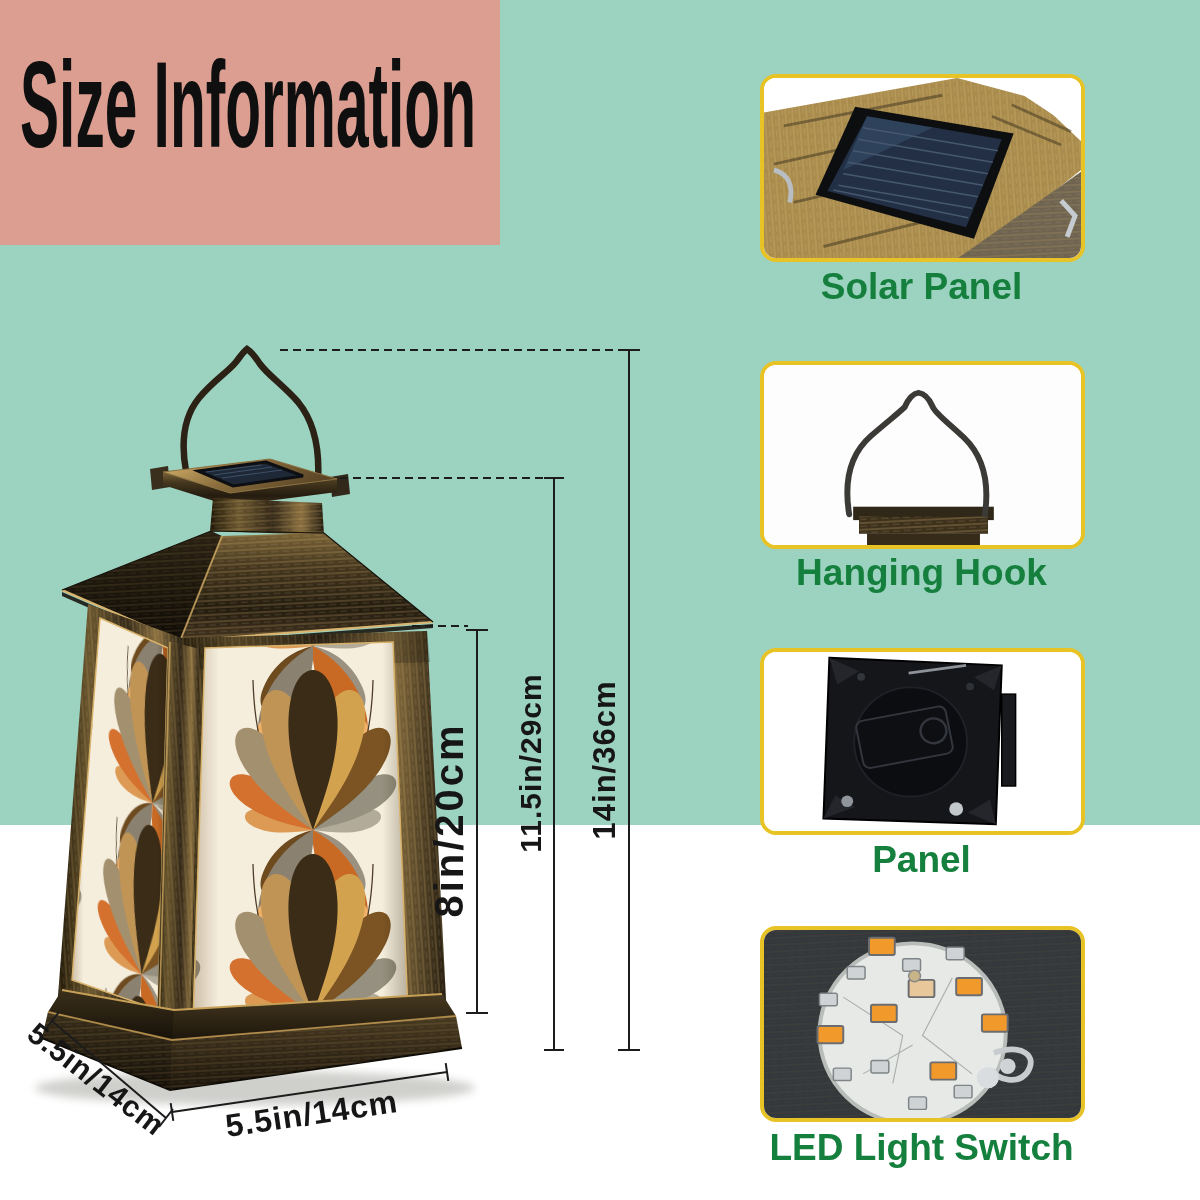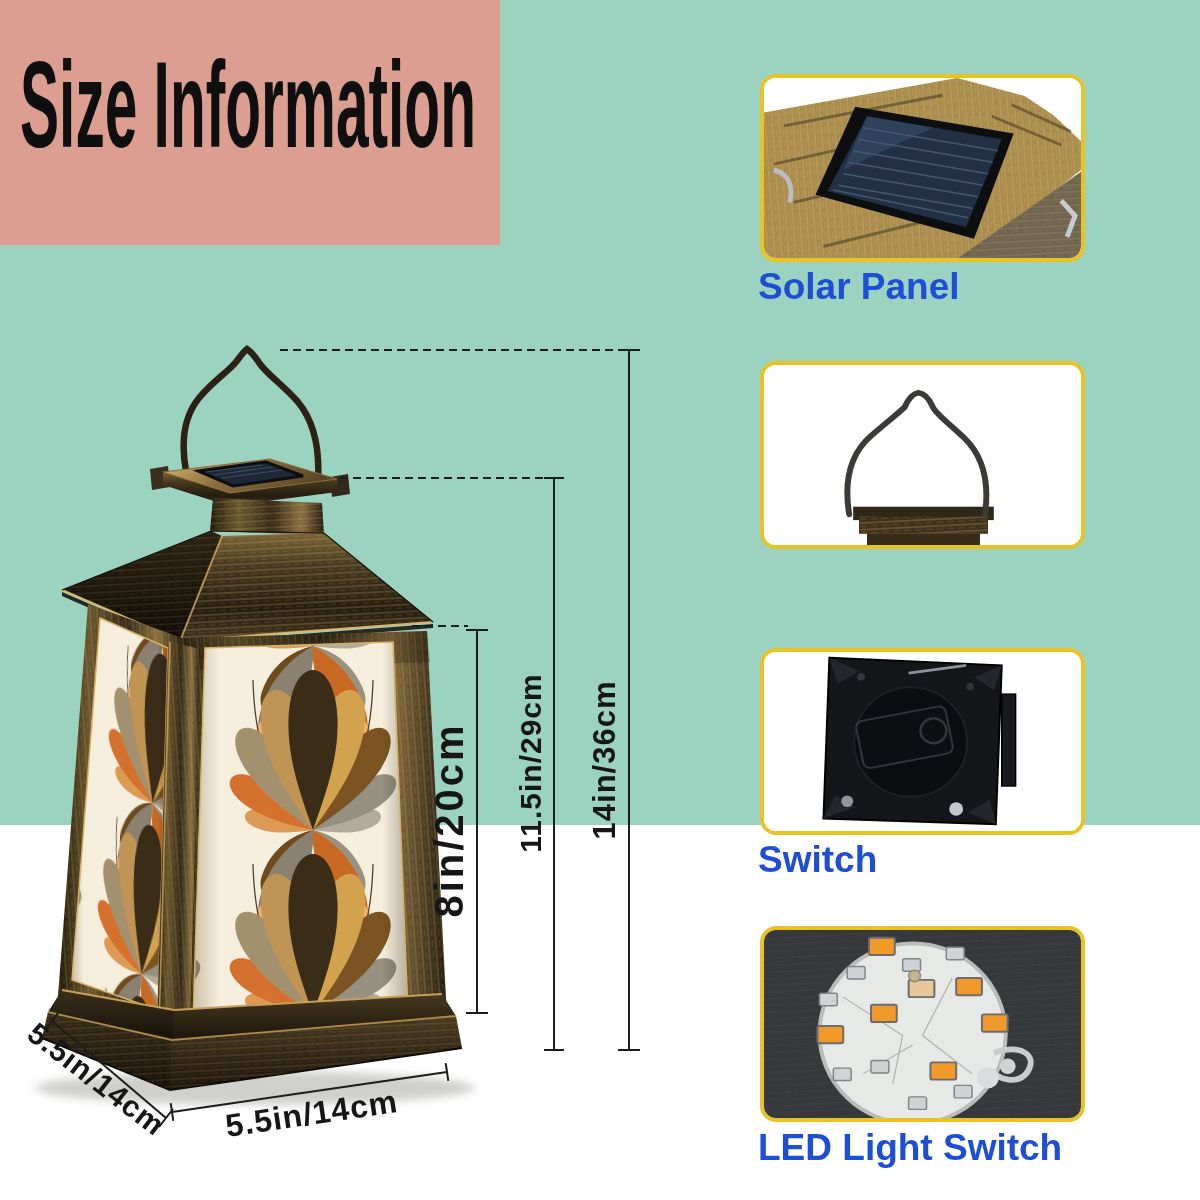--- a/index.html
+++ b/index.html
@@ -5,22 +5,22 @@
   html,body{margin:0;padding:0;}
   body{font-family:"Liberation Sans", sans-serif;}
   #page{position:relative;width:1200px;height:1200px;overflow:hidden;background:var(--floor,#fff);}
   #wall{position:absolute;left:0;top:0;width:1200px;height:825px;background:var(--wall,#9cd2c0);}
   #floor{position:absolute;left:0;top:825px;width:1200px;height:375px;background:var(--floor,#fff);}
   #header{position:absolute;left:0;top:0;width:500px;height:245px;background:var(--header-bg,#db9e91);z-index:2;}
   #main-art{position:absolute;left:0;top:0;width:1200px;height:1200px;z-index:3;}
   .photo{position:absolute;left:760px;width:325px;border:4px solid var(--accent-border,#e8c326);
          border-radius:16px;overflow:hidden;background:#fff;box-sizing:border-box;z-index:4;}
   .photo svg{display:block;width:100%;height:100%;}
-  .caption{position:absolute;left:758px;width:327px;text-align:left;font-weight:bold;
-           font-size:37px;color:#1d4ed8;z-index:4;}
+  .caption{position:absolute;left:758px;width:327px;text-align:center;font-weight:bold;
+           font-size:37px;color:#15803d;z-index:4;}
   #ph-solar{top:74px;height:188px;}
   #ph-hook{top:361px;height:188px;}
   #ph-switch{top:648px;height:187px;}
   #ph-led{top:926px;height:196px;}
   #cap-solar{top:266px;}
   #cap-hook{top:552px;}
   #cap-switch{top:839px;}
   #cap-led{top:1127px;}
   svg text{font-family:"Liberation Sans", sans-serif;}
   .dim{fill:#161616;font-weight:bold;}
@@ -258,20 +258,21 @@
       <rect width="320" height="188" fill="#fdfdfd"></rect>
       <rect x="90" y="148" width="142" height="14" fill="#2f2819"></rect>
       <rect x="96" y="158" width="130" height="18" fill="#3d3category,#3d311c"></rect>
       <rect x="96" y="158" width="130" height="18" fill="#3d311c"></rect>
       <rect x="96" y="158" width="130" height="18" fill="url(#brushH)" opacity="0.8"></rect>
       <rect x="104" y="176" width="114" height="12" fill="#352b18"></rect>
       <path d="M86,156 C80,118 88,92 108,74 C126,58 136,50 142,44 C145,37 149,30 156,29
                C163,30 167,36 170,43 C173,51 186,60 202,76 C220,94 228,120 223,156" stroke="#3b3a37" stroke-width="6" fill="none" stroke-linecap="round"></path>
     </svg>
   </div>
+  <div class="caption" id="cap-hook">Hanging Hook</div>
 
   <div class="photo" id="ph-switch">
     <svg viewBox="0 0 320 187" preserveAspectRatio="none">
       <rect width="320" height="187" fill="#ffffff"></rect>
       <path d="M66,6 L240,14 L234,180 L60,174 Z" fill="#15161a" stroke="#000" stroke-width="2"></path>
       <path d="M66,6 L96,20 L74,34 Z" fill="#24262b"></path>
         <path d="M240,14 L212,26 L232,40 Z" fill="#24262b"></path>
       <path d="M60,174 L92,162 L72,150 Z" fill="#24262b"></path>
         <path d="M234,180 L206,168 L228,154 Z" fill="#24262b"></path>
       <circle cx="148" cy="94" r="57" fill="#0c0d10" stroke="#1f2126" stroke-width="2"></circle>
@@ -280,21 +281,21 @@
         <circle cx="172" cy="88" r="13" fill="none" stroke="#34363d" stroke-width="2.5"></circle>
       </g>
       <circle cx="84" cy="156" r="6" fill="#8f959b"></circle>
         <circle cx="194" cy="164" r="7" fill="#c3c8cd"></circle>
       <circle cx="98" cy="26" r="4" fill="#33363b"></circle>
         <circle cx="208" cy="36" r="4" fill="#2e3136"></circle>
       <rect x="240" y="44" width="14" height="96" fill="#191a1e" stroke="#000" stroke-width="1.5"></rect>
       <path d="M146,22 L204,14" stroke="#8e9399" stroke-width="3" fill="none"></path>
     </svg>
   </div>
-  <div class="caption" id="cap-switch">Switch</div>
+  <div class="caption" id="cap-switch">Panel</div>
 
   <div class="photo" id="ph-led">
     <svg viewBox="0 0 320 196" preserveAspectRatio="none">
       <rect width="320" height="196" fill="#35383b"></rect>
       <rect width="320" height="196" fill="url(#brushH)" opacity="0.12"></rect>
       <circle cx="150" cy="108" r="94" fill="#e6e9e6" stroke="#b9bdb9" stroke-width="4"></circle>
       <g stroke="#9fa3a0" stroke-width="1.2" fill="none" opacity="0.8">
         <path d="M80,70 L140,110 L130,160"></path>
           <path d="M190,50 L160,110 L210,150"></path>
           <path d="M100,150 L150,120"></path>

